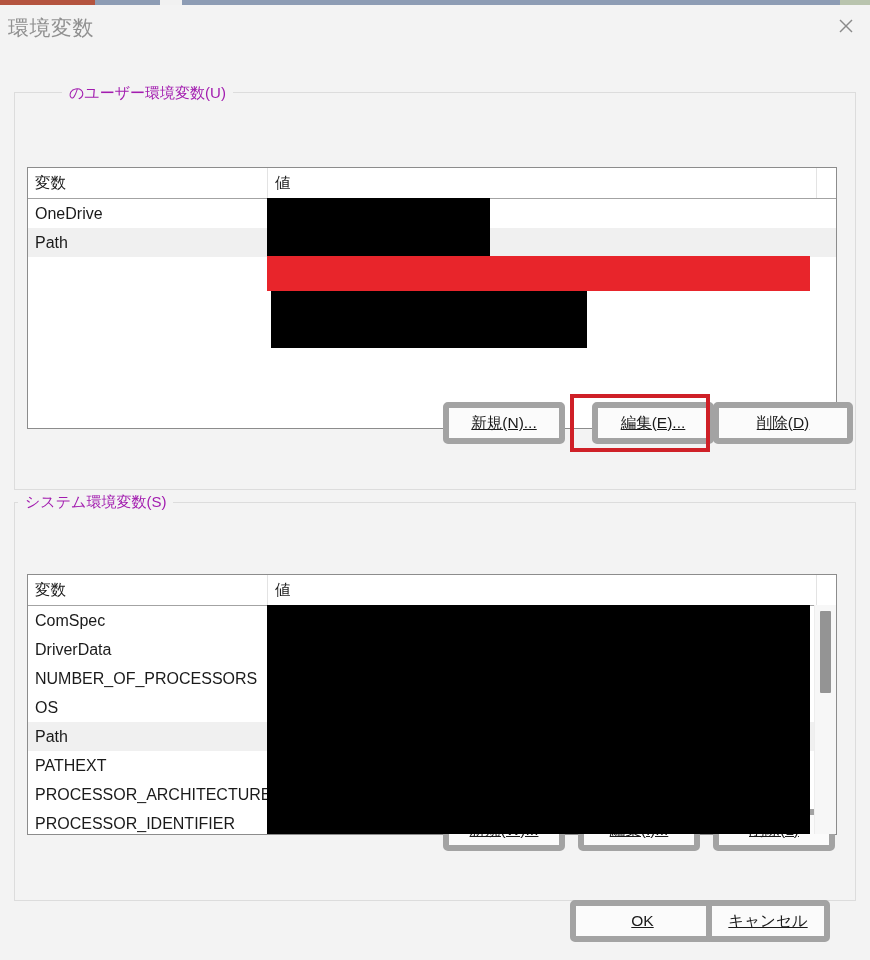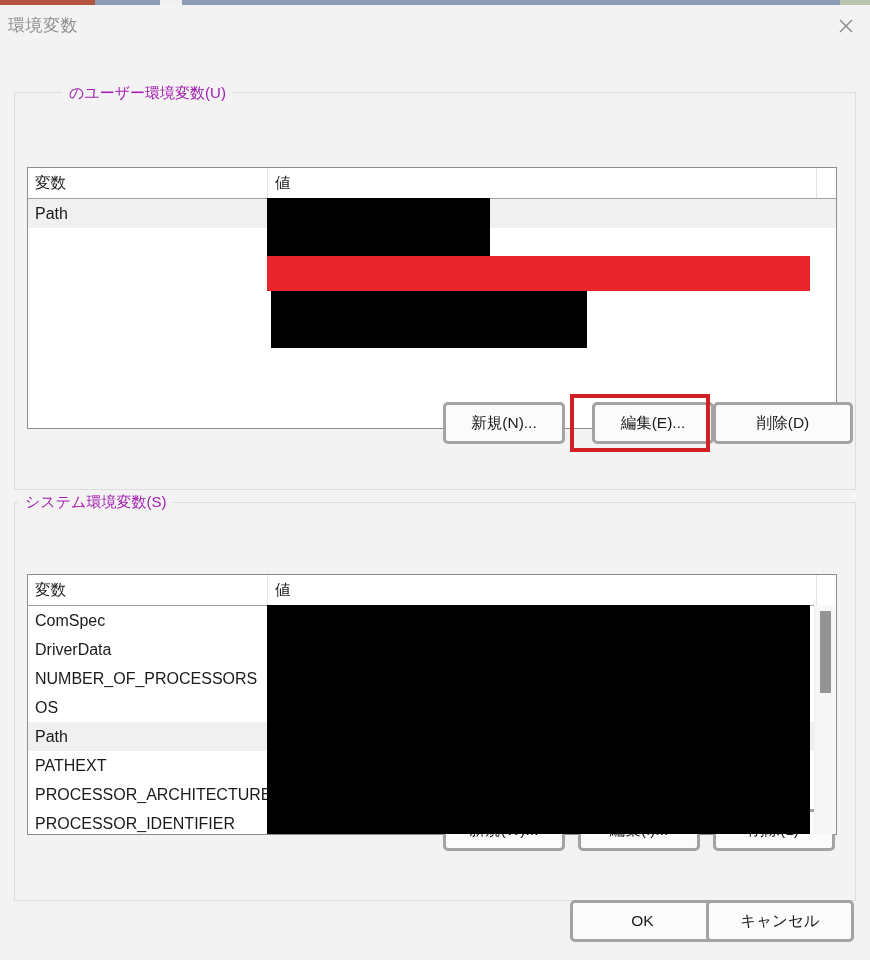--- a/index.html
+++ b/index.html
@@ -32,21 +32,21 @@
   
   .titlebar {
     position: absolute;
     top: 5px; left: 0;
     width: 870px; height: 42px;
     background: #f3f3f3;
   }
   .title-text {
     position: absolute;
     left: 8px; top: 9px;
-    font-size: 17px;
+    font-size: 21px;
     color: #909090;
     letter-spacing: .5px;
   }
   .close-btn {
     position: absolute;
     right: 0; top: 0;
     width: 48px; height: 42px;
     display: flex; align-items: center; justify-content: center;
     cursor: default;
   }
@@ -168,45 +168,46 @@
     width: 11px; height: 82px;
     background: #949494;
     border-radius: 1px;
   }
 
   
   .btn {
     position: absolute;
     height: 42px;
     background: #fbfbfb;
-    border: 3px solid #a3a3a3;
+    border: 6px solid #a3a3a3;
     border-radius: 5px;
     font-family: "Liberation Sans", "DejaVu Sans", sans-serif;
     font-size: 15.5px;
     color: #1a1a1a;
     display: flex;
     align-items: center;
     justify-content: center;
     box-sizing: border-box;
     cursor: default;
     padding: 0;
+    text-decoration: underline;
   }
   .btn-row-user .btn   { top: 355px; }
   .btn-row-system .btn { top: 762px; }
 
   .btn-u-new  { left: 443px; width: 122px; }
   .btn-u-edit { left: 592px; width: 122px; }
   .btn-u-del  { left: 713px; width: 140px; }
 
   .btn-s-new  { left: 443px; width: 122px; }
   .btn-s-edit { left: 578px; width: 122px; }
   .btn-s-del  { left: 713px; width: 122px; }
 
   .btn-ok     { left: 570px; top: 853px; width: 145px; height: 42px; }
-  .btn-cancel { left: 706px; top: 853px; width: 148px; height: 42px; }
+  .btn-cancel { left: 706px; top: 853px; width: 124px; height: 42px; }
 
   
   .annot-box {
     position: absolute;
     left: 570px; top: 347px;
     width: 140px; height: 58px;
     border: 4px solid #cf2027;
     box-sizing: border-box;
     z-index: 12;
     pointer-events: none;
@@ -241,20 +242,23 @@
   <div class="gb-legend gb-legend-user">のユーザー環境変数(U)</div>
 
   <div class="listbox lb-user">
     <div class="lb-header">
       <div class="hdr-div hdr-div-1"></div>
       <div class="hdr-div hdr-div-2"></div>
       <div class="col-var">変数</div>
       <div class="col-val">値</div>
     </div>
     <div class="lb-rows">
+      <div class="row">
+        <span class="var-name">OneDrive</span>
+      </div>
       <div class="row selected">
         <span class="var-name">Path</span>
       </div>
     </div>
     <div class="redaction bar-black u-bar-1"></div>
     <div class="redaction bar-red   u-bar-2"></div>
     <div class="redaction bar-black u-bar-3"></div>
   </div>
 
   <div class="btn-row-user">

